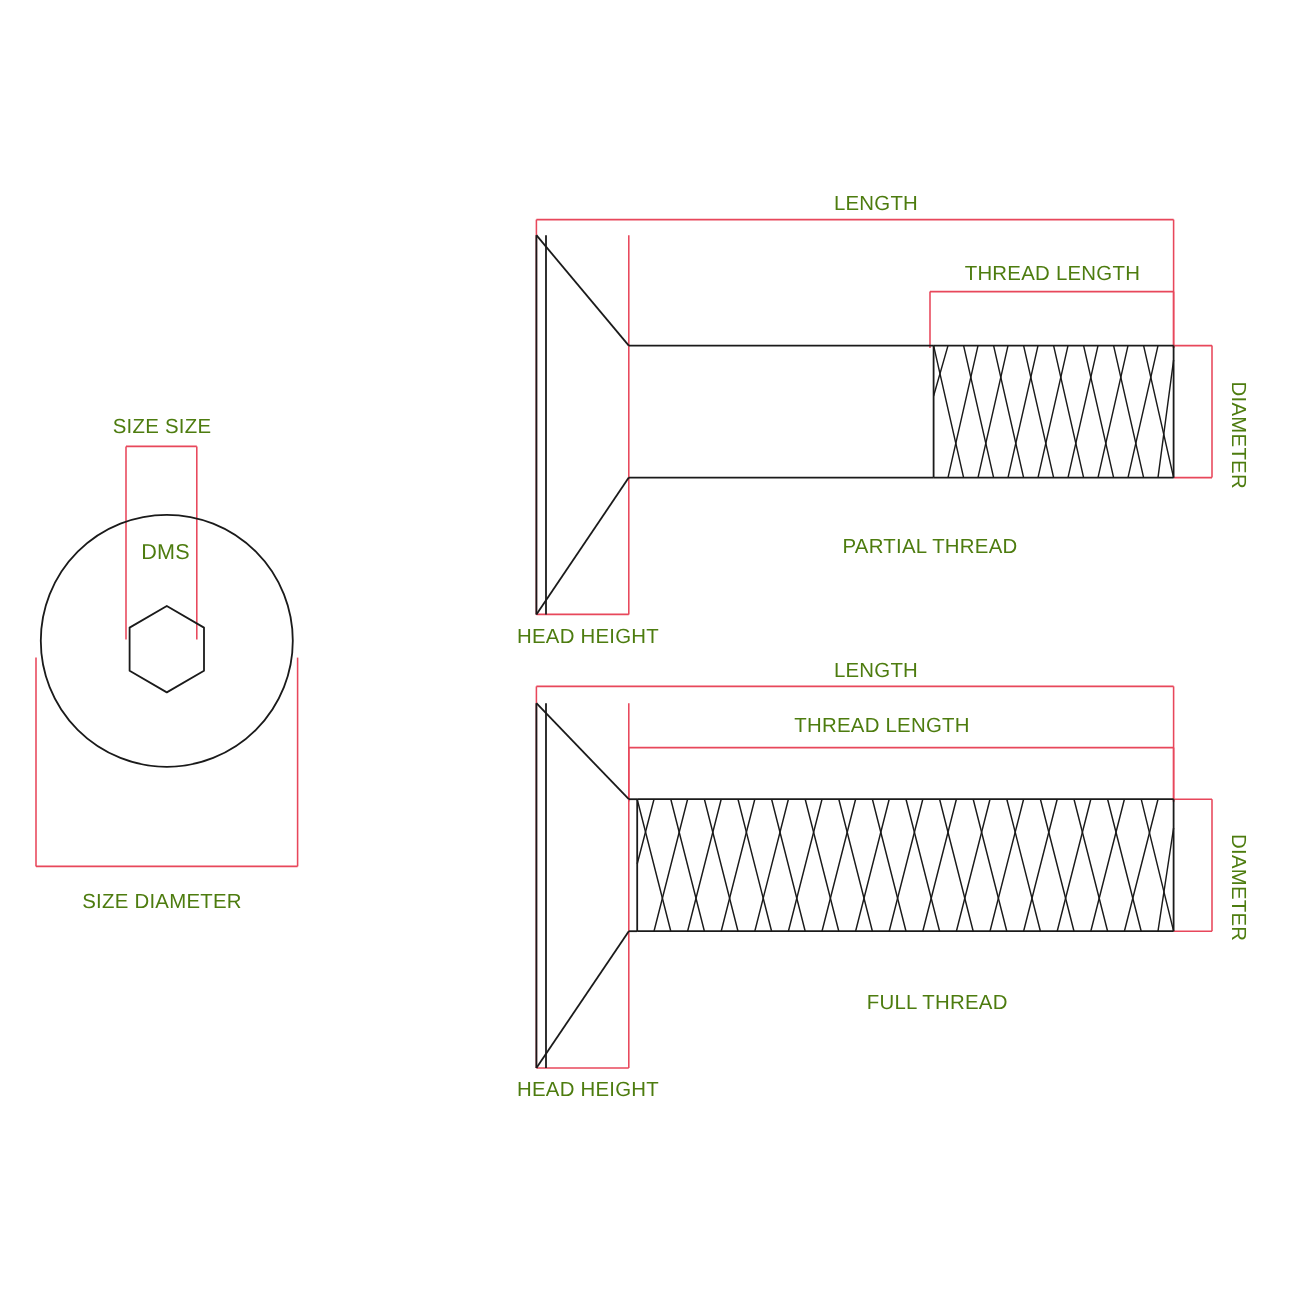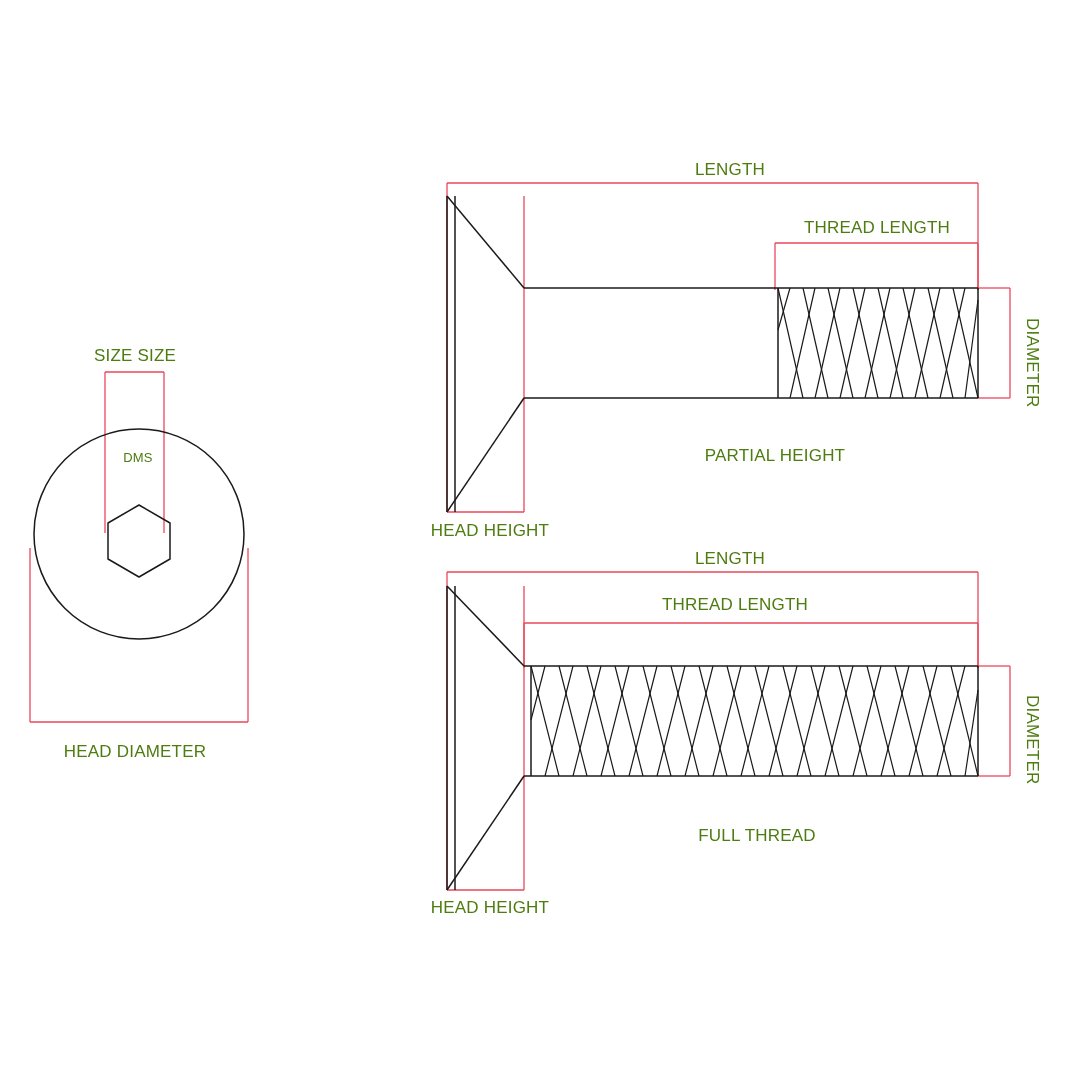--- a/index.html
+++ b/index.html
@@ -28,21 +28,21 @@
   }
   .label {
     position: absolute;
     font-family: "Liberation Sans", sans-serif;
     font-size: 17px;
     color: #4d7c0f;
     white-space: nowrap;
     letter-spacing: 0.2px;
   }
   .label.small {
-    font-size: 13px;
+    font-size: 18px;
   }
   .label.vertical {
     writing-mode: vertical-rl;
     text-orientation: mixed;
   }
   .center {
     transform: translateX(-50%);
   }
 </style>
 </head>
@@ -164,27 +164,27 @@
       <g stroke-width="1.2">
         <path d="M531,666 L559,776 M559,666 L587,776 M587,666 L615,776 M615,666 L643,776 M643,666 L671,776 M671,666 L699,776 M699,666 L727,776 M727,666 L755,776 M755,666 L783,776 M783,666 L811,776 M811,666 L839,776 M839,666 L867,776 M867,666 L895,776 M895,666 L923,776 M923,666 L951,776 M951,666 L978,776"></path>
         <path d="M545,666 L531,720 M573,666 L545,776 M601,666 L573,776 M629,666 L601,776 M657,666 L629,776 M685,666 L657,776 M713,666 L685,776 M741,666 L713,776 M769,666 L741,776 M797,666 L769,776 M825,666 L797,776 M853,666 L825,776 M881,666 L853,776 M909,666 L881,776 M937,666 L909,776 M965,666 L937,776 M978,690 L965,776"></path>
       </g>
 
     </g>
   </svg>
 
   <div class="label center" style="left:135px; top:346px;">SIZE SIZE</div>
   <div class="label small center" style="left:138px; top:450px;">DMS</div>
-  <div class="label center" style="left:135px; top:742px;">HEAD DIAMETER</div>
+  <div class="label center" style="left:135px; top:742px;">SIZE DIAMETER</div>
 
   <div class="label center" style="left:730px; top:160px;">LENGTH</div>
   <div class="label center" style="left:877px; top:218px;">THREAD LENGTH</div>
   <div class="label vertical" style="left:1022px; top:318px;">DIAMETER</div>
-  <div class="label center" style="left:775px; top:446px;">PARTIAL HEIGHT</div>
+  <div class="label center" style="left:775px; top:446px;">PARTIAL THREAD</div>
   <div class="label center" style="left:490px; top:521px;">HEAD HEIGHT</div>
 
   <div class="label center" style="left:730px; top:549px;">LENGTH</div>
   <div class="label center" style="left:735px; top:595px;">THREAD LENGTH</div>
   <div class="label vertical" style="left:1022px; top:695px;">DIAMETER</div>
-  <div class="label center" style="left:757px; top:826px;text-align:center;">FULL THREAD</div>
+  <div class="label center" style="left:781px; top:826px;text-align:center;">FULL THREAD</div>
   <div class="label center" style="left:490px; top:898px;">HEAD HEIGHT</div>
 
 </div>
 
 </body></html>

